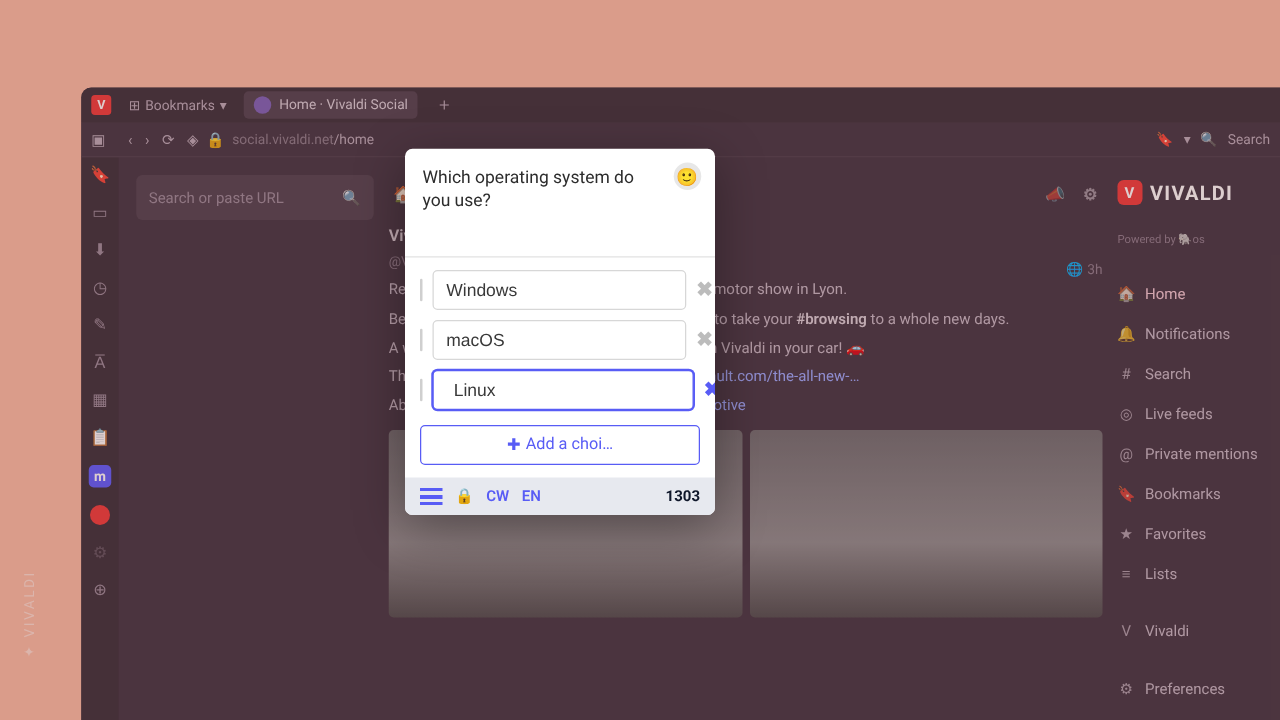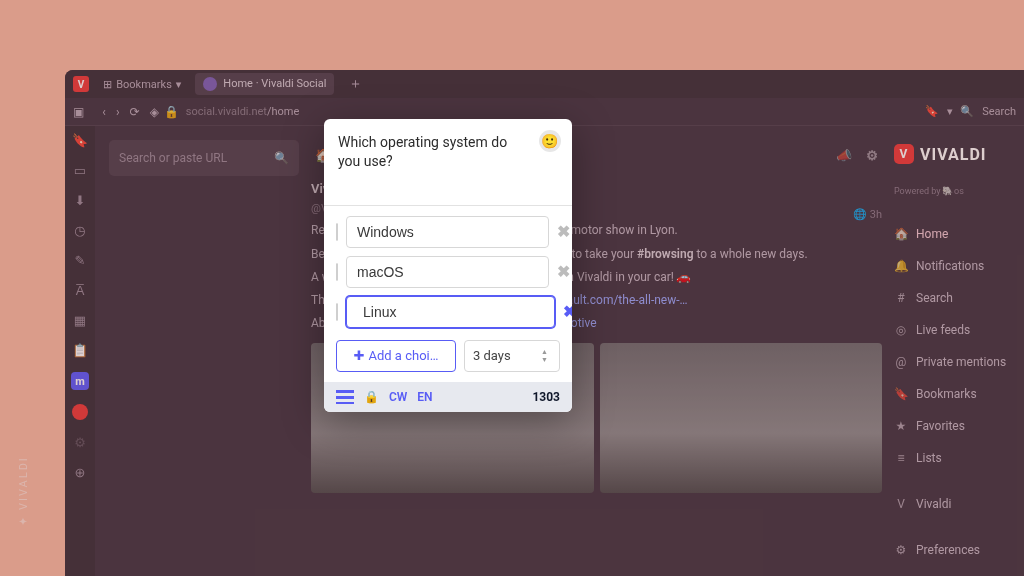--- a/index.html
+++ b/index.html
@@ -538,27 +538,20 @@
       <span class="rm">✖</span>
     </div>
     <div class="optrow focus">
       <span class="chk"></span>
       <input value="Linux" style="">
       <span class="rm">✖</span>
     </div>
   </div>
   <div class="m-actions">
     <div class="addbtn">✚ <span>Add a choi…</span></div>
-    <div class="dur">
-      <span>3 days</span>
-      <span class="sp">
-          <span>▲</span>
-          <span>▼</span>
-        </span>
-    </div>
   </div>
   <div class="m-bottom">
     <span class="poll-ic"></span>
     <span class="lock">🔒</span>
     <span>CW</span>
     <span>EN</span>
     <span class="counter">1303</span>
   </div>
 </div>
 

